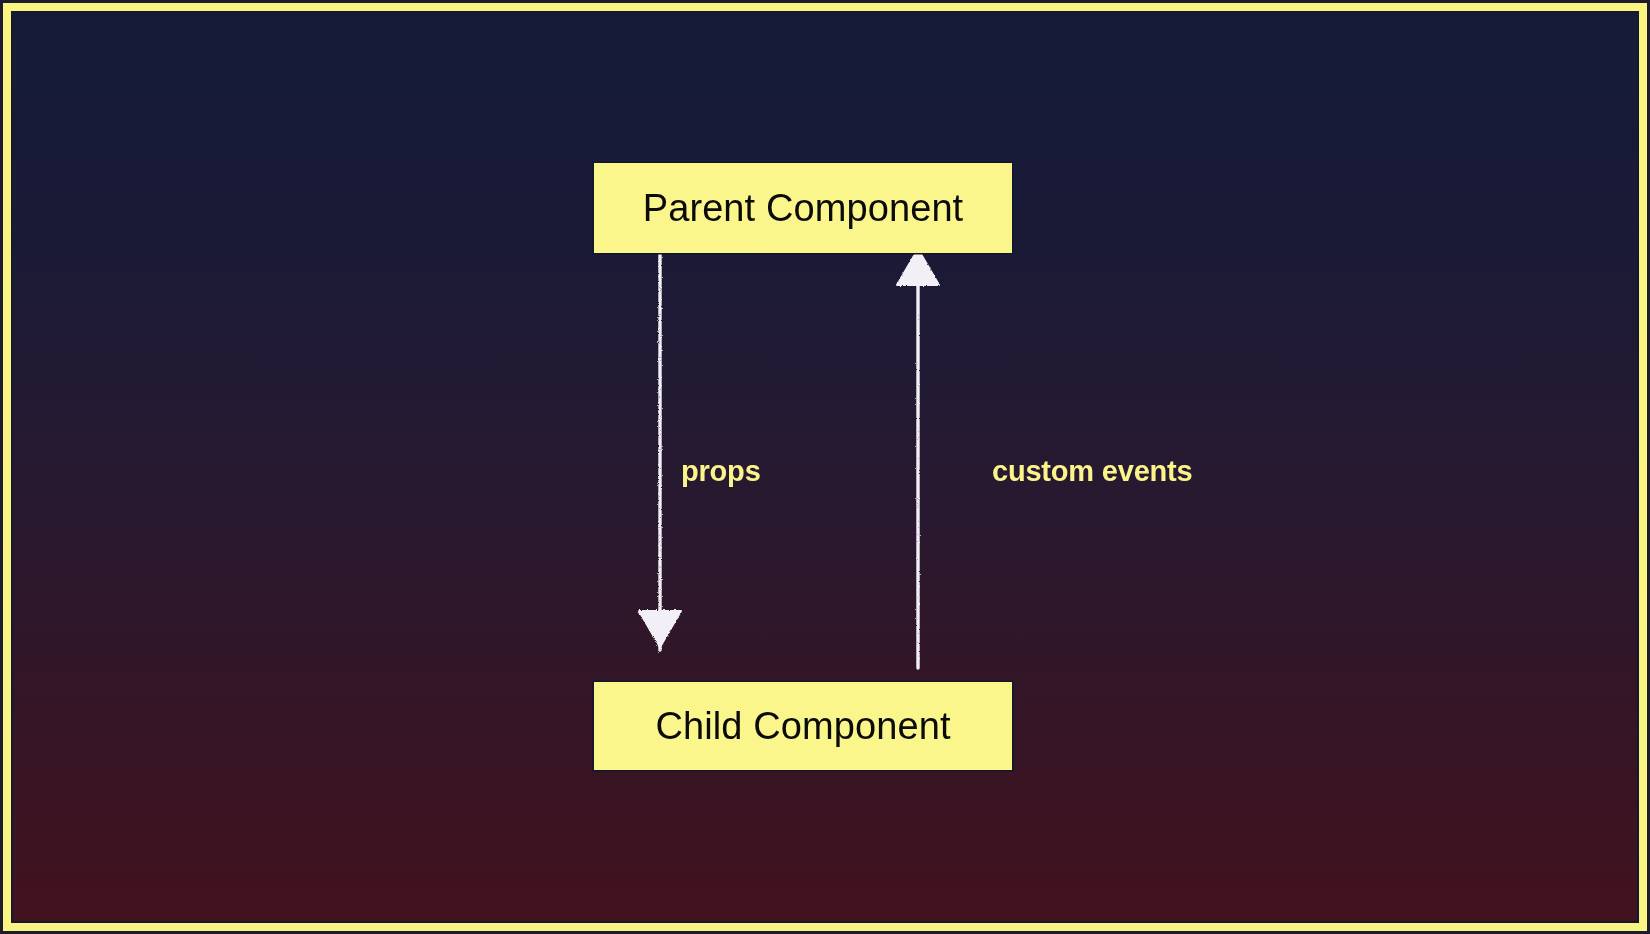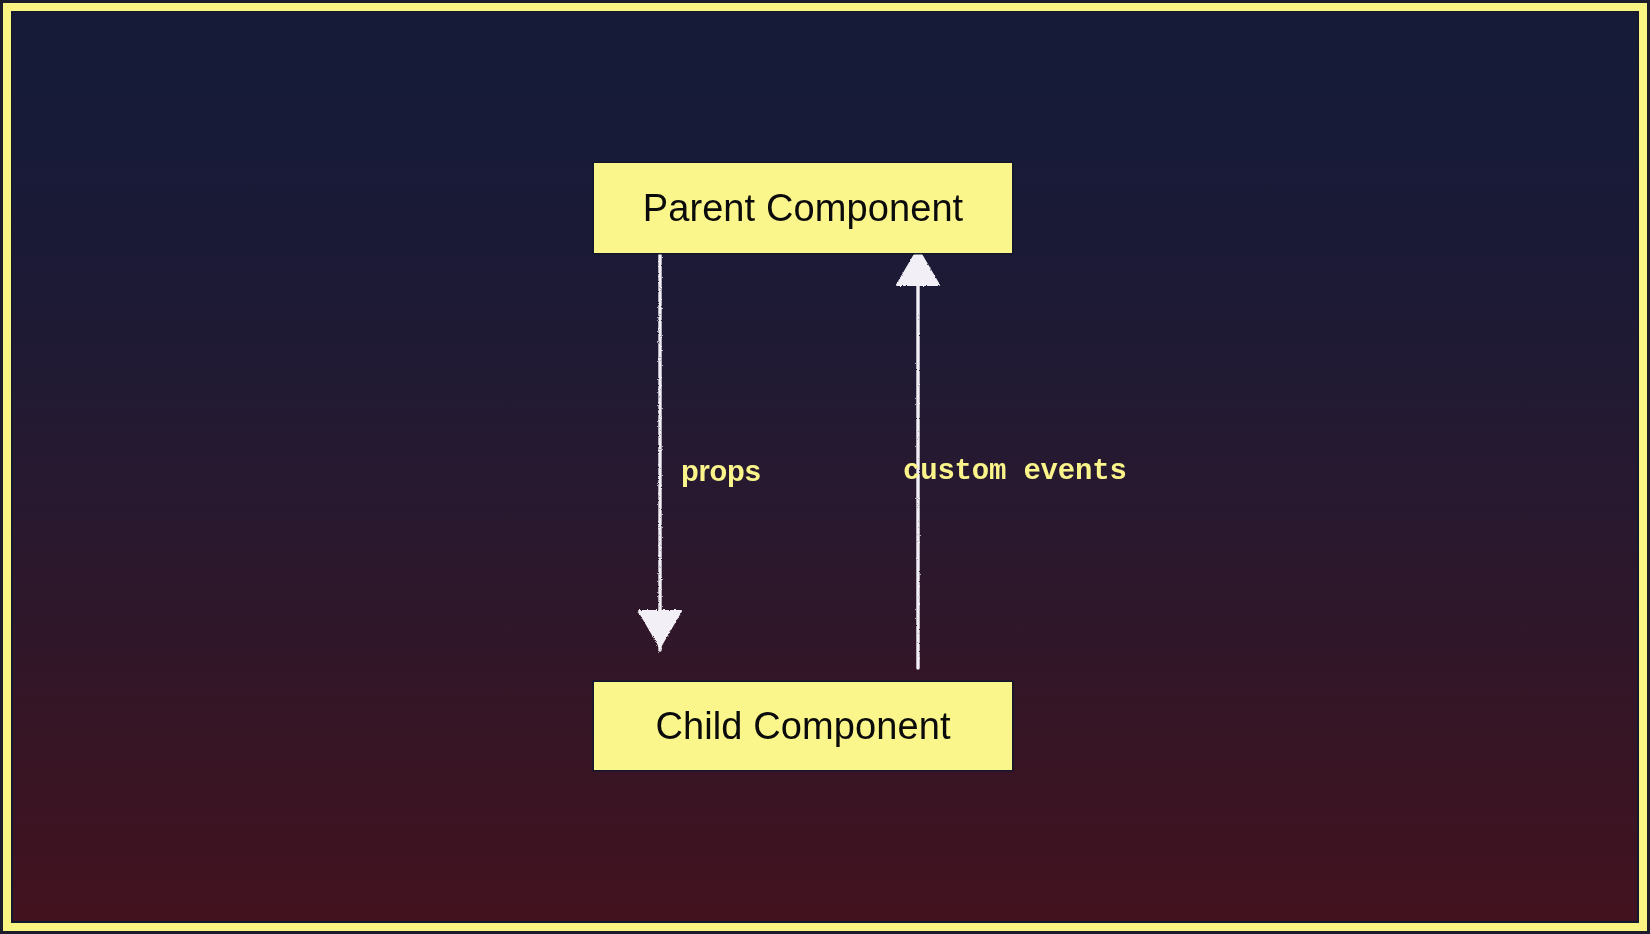--- a/index.html
+++ b/index.html
@@ -81,21 +81,21 @@
   .edge-label {
     position: absolute;
     color: #faf48a;
     font-size: 29px;
     font-weight: bold;
     white-space: nowrap;
     font-family: "Liberation Sans", sans-serif;
     letter-spacing: -0.2px;
   }
   #props-label { left: 668px; top: 442px; }
-  #events-label { left: 890px; top: 442px; font-family: Liberation Mono, monospace; }
+  #events-label { left: 979px; top: 442px; }
 
   svg.arrow-layer {
     position: absolute;
     left: 0;
     top: 0;
     width: 100%;
     height: 100%;
     overflow: visible;
     pointer-events: none;
   }

